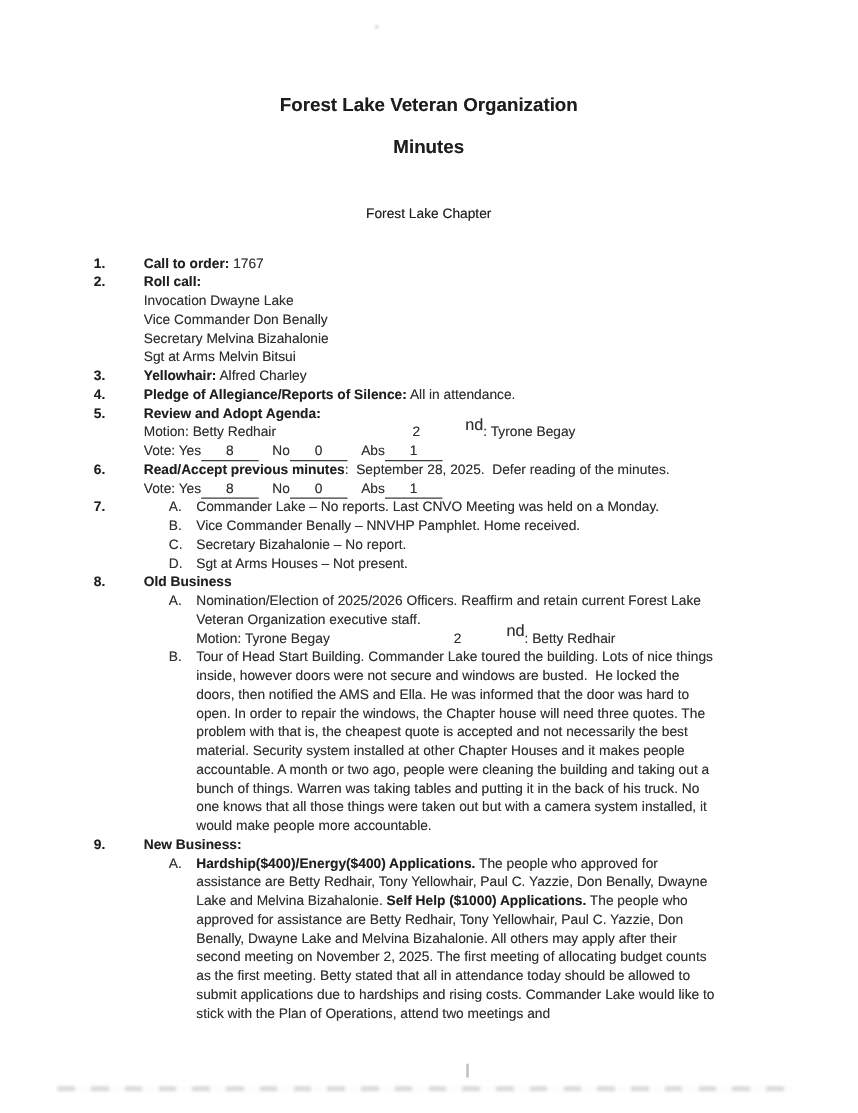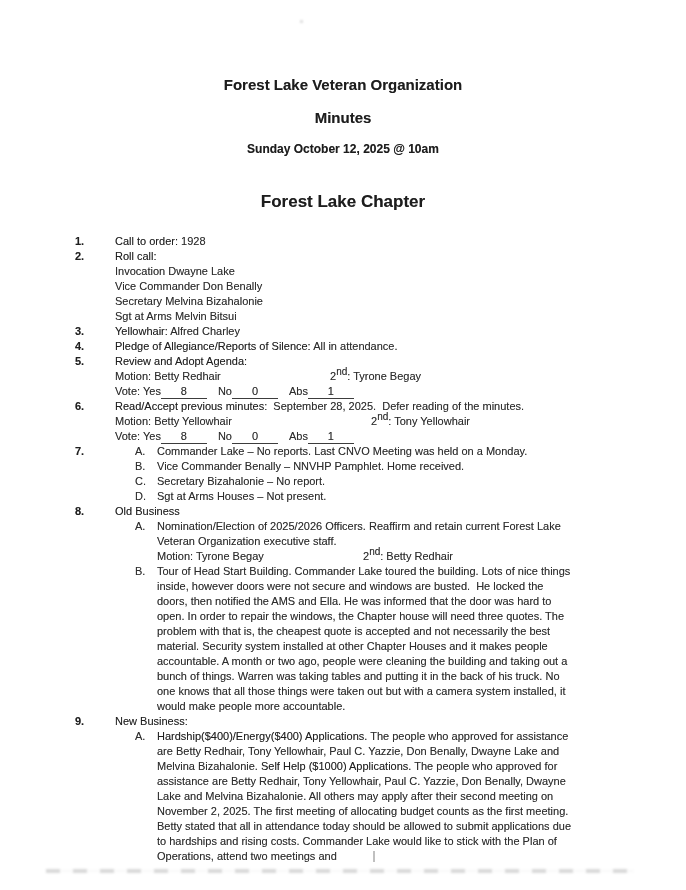--- a/index.html
+++ b/index.html
@@ -5,36 +5,36 @@
   html,body{margin:0;padding:0;}
   body{
     width:686px;height:890px;background:#ffffff;position:relative;overflow:hidden;
     font-family:"Liberation Sans","DejaVu Sans",sans-serif;color:#2e2e2e;
   }
   .page{position:absolute;inset:0;padding-top:74px;box-sizing:border-box;}
   .doc-header{text-align:center;color:#1d1d1d;text-shadow:0 0 .4px rgba(60,60,60,.55);}
   .doc-title{font-size:15px;font-weight:bold;line-height:21px;margin:0;}
   .doc-subtitle{font-size:15px;font-weight:bold;line-height:21px;margin:12px;}
   .doc-date{font-size:12px;font-weight:bold;line-height:18px;}
-  .doc-chapter{font-size:17px;font-weight:bold;line-height:15px;margin-top:36px;}
+  .doc-chapter{font-size:11px;font-weight:normal;line-height:15px;margin-top:36px;}
   .minutes{
     margin:25px 110px 0 75px;font-size:11px;line-height:15px;
     text-shadow:0 0 .35px rgba(70,70,70,.5);
   }
   .minutes span{white-space:pre-wrap;}
   .item{display:flex;align-items:flex-start;}
   .num{flex:0 0 40px;font-weight:bold;color:#1f1f1f;}
   .content{flex:1;min-width:0;}
-  .b{font-weight:normal;color:#1f1f1f;}
+  .b{font-weight:bold;color:#1f1f1f;}
   .line{min-height:15px;}
   .motion{display:flex;}
   .motion-col{flex:0 0 auto;min-width:207px;padding-right:8px;}
   .motion-col.wide{min-width:248px;}
   .sub .motion-col{min-width:198px;}
-  sup{font-size:10px;line-height:0;vertical-align:super;}
+  sup{font-size:13px;line-height:0;vertical-align:super;margin-left:36px;}
   .u{
     display:inline-block;min-width:46px;text-align:center;
     border-bottom:1px solid #3c3c3c;margin-right:11px;line-height:13px;
   }
   .sub{display:flex;margin-left:20px;align-items:flex-start;}
   .letter{flex:0 0 22px;}
   .sub-body{flex:1;min-width:0;}
   
   .speck{position:absolute;left:300px;top:20px;width:3px;height:3px;border-radius:50%;
     background:rgba(165,165,165,.45);filter:blur(1px);}
@@ -45,29 +45,28 @@
       rgba(120,120,120,.55) 0 14px, rgba(120,120,120,.05) 14px 27px);
     filter:blur(1.1px);}
 </style>
 </head>
 <body>
 
 <div class="page">
   <div class="doc-header">
     <h1 class="doc-title">Forest Lake Veteran Organization</h1>
     <h1 class="doc-subtitle">Minutes</h1>
-    <div class="doc-date">Sunday October 12, 2025 @ 10am</div>
     <div class="doc-chapter">Forest Lake Chapter</div>
   </div>
 
   <div class="minutes">
       <div class="item">
         <span class="num">1.</span>
         <div class="content">
-          <div class="heading"><span class="b">Call to order:</span><span> 1928</span></div>
+          <div class="heading"><span class="b">Call to order:</span><span> 1767</span></div>
         </div>
       </div>
       <div class="item">
         <span class="num">2.</span>
         <div class="content">
           <div class="heading"><span class="b">Roll call:</span></div>
           <div class="line">Invocation Dwayne Lake</div>
           <div class="line">Vice Commander Don Benally</div>
           <div class="line">Secretary Melvina Bizahalonie</div>
           <div class="line">Sgt at Arms Melvin Bitsui</div>
@@ -93,24 +92,20 @@
             <span class="motion-col">Motion: Betty Redhair</span>
             <span>2<sup>nd</sup>: Tyrone Begay</span>
           </div>
           <div class="line"><span>Vote: Yes</span><span class="u">8</span><span>No</span><span class="u">0</span><span>Abs</span><span class="u">1</span></div>
         </div>
       </div>
       <div class="item">
         <span class="num">6.</span>
         <div class="content">
           <div class="heading"><span class="b">Read/Accept previous minutes</span><span>:  September 28, 2025.  Defer reading of the minutes.</span></div>
-          <div class="line motion">
-            <span class="motion-col wide">Motion: Betty Yellowhair</span>
-            <span>2<sup>nd</sup>: Tony Yellowhair</span>
-          </div>
           <div class="line"><span>Vote: Yes</span><span class="u">8</span><span>No</span><span class="u">0</span><span>Abs</span><span class="u">1</span></div>
         </div>
       </div>
       <div class="item">
         <span class="num">7.</span>
         <div class="content">
           <div class="sub">
             <span class="letter">A.</span>
             <div class="sub-body">
               <div class="para"><span>Commander Lake – No reports. Last CNVO Meeting was held on a Monday.</span></div>

